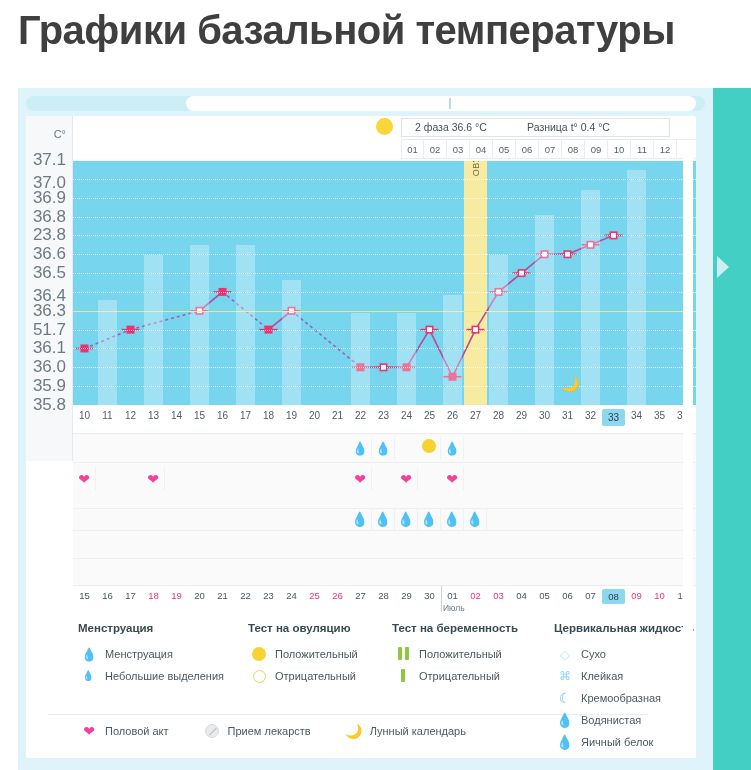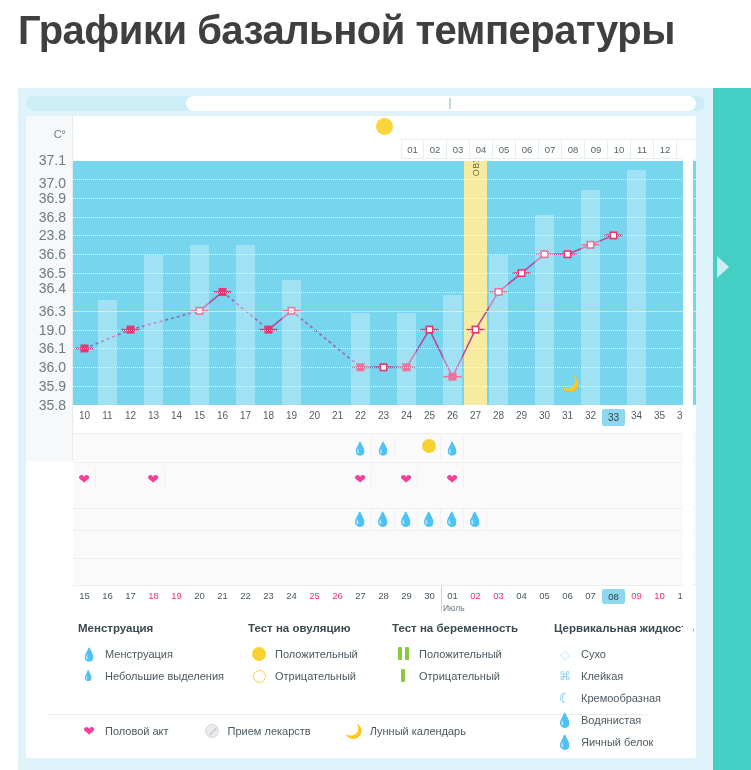--- a/index.html
+++ b/index.html
@@ -65,21 +65,21 @@
   }
 
   
   .chart-zone{ position:absolute; left:0; top:0; width:670px; height:345px; }
   .ylabels{
     position:absolute; left:0; top:0; width:47px; height:345px;
     background:#f6f8f9; border-right:1px solid #e4eaed;
   }
   .ylab{
     position:absolute; right:6px;
-    font-size:14px; color:#6d7b82; text-align:right;
+    font-size:17px; color:#6d7b82; text-align:right;
     transform:translateY(-50%);
   }
   .ylab.unit{ font-size:11px; color:#6d7b82; }
   .plot{
     position:absolute; left:47px; top:44px; width:623px; height:245px;
     background:#77d5ee;
     overflow:hidden;
   }
   .hline{
     position:absolute; left:0; width:100%; height:0;
@@ -248,31 +248,35 @@
 
         <div class="ylabels" id="ylabels">
           <div class="ylab unit" style="top:18px;">C°</div>
         <div class="ylab" style="top: 44px;">37.1</div>
             <div class="ylab" style="top: 67px;">37.0</div>
             <div class="ylab" style="top: 81.6923px;">36.9</div>
             <div class="ylab" style="top: 100.538px;">36.8</div>
             <div class="ylab" style="top: 119.385px;">23.8</div>
             <div class="ylab" style="top: 138.231px;">36.6</div>
             <div class="ylab" style="top: 157.077px;">36.5</div>
-            <div class="ylab" style="top: 172px; text-align: center;">36.4</div>
+            <div class="ylab" style="top: 180px; text-align: center;">36.4</div>
             <div class="ylab" style="top: 194.769px;">36.3</div>
-            <div class="ylab" style="top: 213.615px;">19.0</div>
+            <div class="ylab" style="top: 213.615px;">51.7</div>
             <div class="ylab" style="top: 232.462px;">36.1</div>
             <div class="ylab" style="top: 251.308px;">36.0</div>
             <div class="ylab" style="top: 270.154px;">35.9</div>
             <div class="ylab" style="top: 289px;">35.8</div>
           </div>
 
         <div class="phase-strip">
           <div class="phase-dot"></div>
+          <div class="phase-box">
+            <span style="left:13px;">2 фаза 36.6 °C</span>
+            <span style="left:125px;">Разница t° 0.4 °C</span>
+          </div>
           <div class="daynum-row" id="daynumrow">
               <div class="daynum">01</div>
               <div class="daynum">02</div>
               <div class="daynum">03</div>
               <div class="daynum">04</div>
               <div class="daynum">05</div>
               <div class="daynum">06</div>
               <div class="daynum">07</div>
               <div class="daynum">08</div>
               <div class="daynum">09</div>

